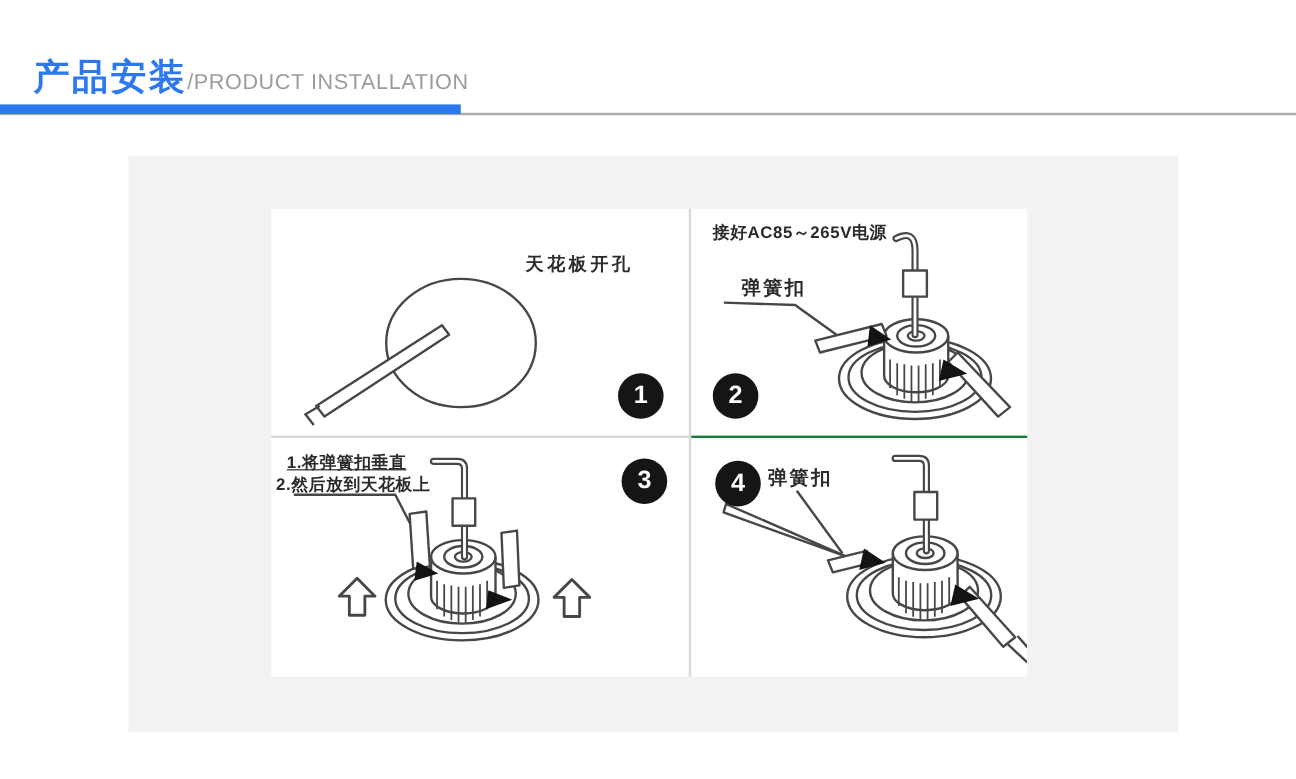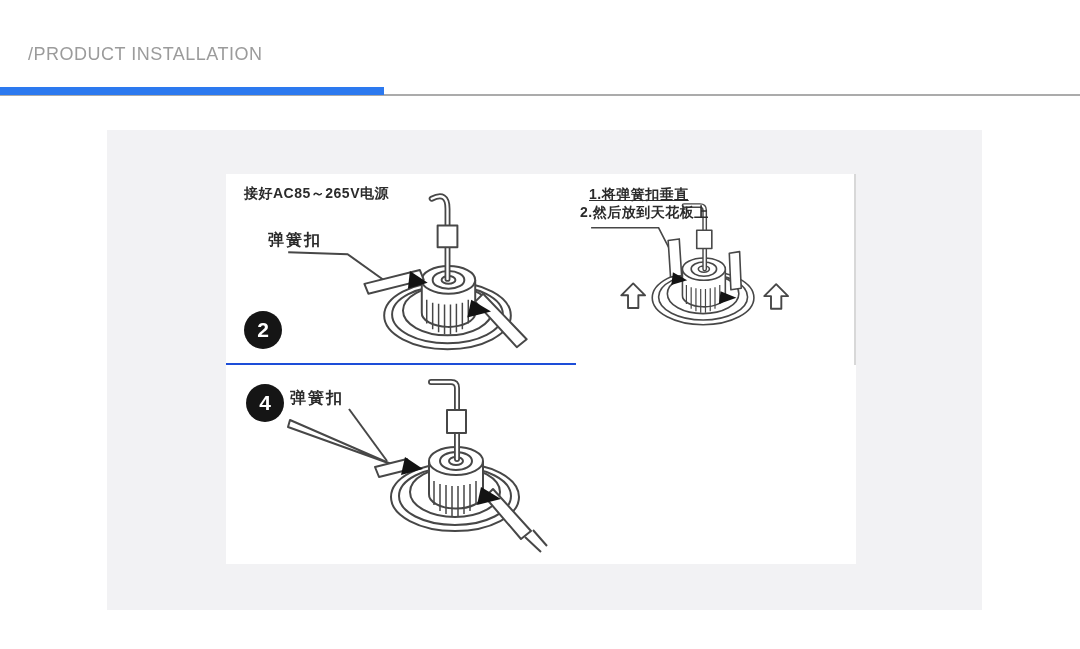--- a/index.html
+++ b/index.html
@@ -13,21 +13,21 @@
   .title-cn{font-size:30px;font-weight:bold;color:#2c79ef;letter-spacing:2px;}
   .title-en{font-size:18px;color:#9b9b9b;letter-spacing:0.5px;}
   .rule-gray{position:absolute;left:0;top:94px;width:1080px;height:2px;background:#ababab;}
   .rule-blue{position:absolute;left:0;top:87px;width:384px;height:8px;background:#2c79ef;}
   
   .content-panel{position:absolute;left:107px;top:130px;width:875px;height:480px;background:#f2f2f4;}
   .diagram{position:absolute;left:226px;top:174px;width:630px;height:390px;background:#fff;
     display:grid;grid-template-columns:350px 280px;grid-template-rows:191px 199px;}
   .cell{position:relative;box-sizing:border-box;overflow:hidden;}
   .c00{border-right:2px solid #d8d8d8;border-bottom:2px solid #d8d8d8;}
-  .c01{border-bottom:2px solid #1d4ed8;padding-left:28px;}
+  .c01{border-bottom:2px solid #15803d;padding-left:28px;}
   .c10{border-right:2px solid #d8d8d8;}
   .cell svg{position:absolute;left:0;top:0;width:100%;height:100%;}
   
   .lbl{position:absolute;color:#2b2b2b;font-weight:bold;white-space:nowrap;}
   .lbl-caption{left:212px;top:37px;font-size:15px;letter-spacing:3px;}
   .lbl-power{left:18px;top:11px;font-size:14px;letter-spacing:0.5px;}
   .lbl-clip2{left:42px;top:56px;font-size:16px;letter-spacing:2px;}
   .lbl-ins1{left:13px;top:12px;font-size:14px;letter-spacing:0.5px;text-decoration:underline;}
   .lbl-ins2{left:4px;top:30px;font-size:14px;letter-spacing:0.5px;}
   .lbl-clip4{left:64px;top:23px;font-size:16px;letter-spacing:2px;}
@@ -61,30 +61,42 @@
       <ellipse class="shape" cx="1" cy="-36" rx="16" ry="9" stroke-width="3"></ellipse>
       <ellipse class="shape" cx="1" cy="-36" rx="7" ry="4"></ellipse>
     </g>
     <g id="uparrow">
       <path d="M15,0 L30,15 L21.5,15 L21.5,31 L8.5,31 L8.5,15 L0,15 Z" fill="#fff" stroke="#474747" stroke-width="2.4" stroke-linejoin="round"></path>
     </g>
   </defs>
 </svg>
 
 <div class="header">
+  <span class="title-cn">产品安装</span>
   <span class="title-en">/PRODUCT INSTALLATION</span>
 </div>
 <div class="rule-gray"></div>
 <div class="rule-blue"></div>
 
 <div class="content-panel">
 </div>
 
 <div class="diagram">
 
+  <div class="cell c00">
+    <svg viewBox="0 0 350 191">
+      <ellipse class="ln" cx="159" cy="113" rx="63" ry="54" stroke-width="2.4"></ellipse>
+      <g>
+        <polygon class="shape" points="143,98 149,106 44,175 37,166"></polygon>
+        <path class="ln" d="M40,166 L28,173 L35,182"></path>
+      </g>
+    </svg>
+    <div class="lbl lbl-caption">天花板开孔</div>
+    <div class="badge badge-1">1</div>
+  </div>
 
   <div class="cell c01">
     <svg viewBox="0 0 280 191">
       <path class="ln" d="M26,79 L86,81 L132,114"></path>
       <g transform="translate(187,143)">
         <use href="#fixture"></use>
         <polygon class="shape" points="-84,-32 -28,-46 -24,-36 -80,-22"></polygon>
         <polygon class="shape" points="36,-22 80,24 70,32 28,-14"></polygon>
         <polygon class="wedge" points="-38,-45 -20,-33 -40,-27"></polygon>
         <polygon class="wedge" points="24,-16 44,-4 20,2"></polygon>

